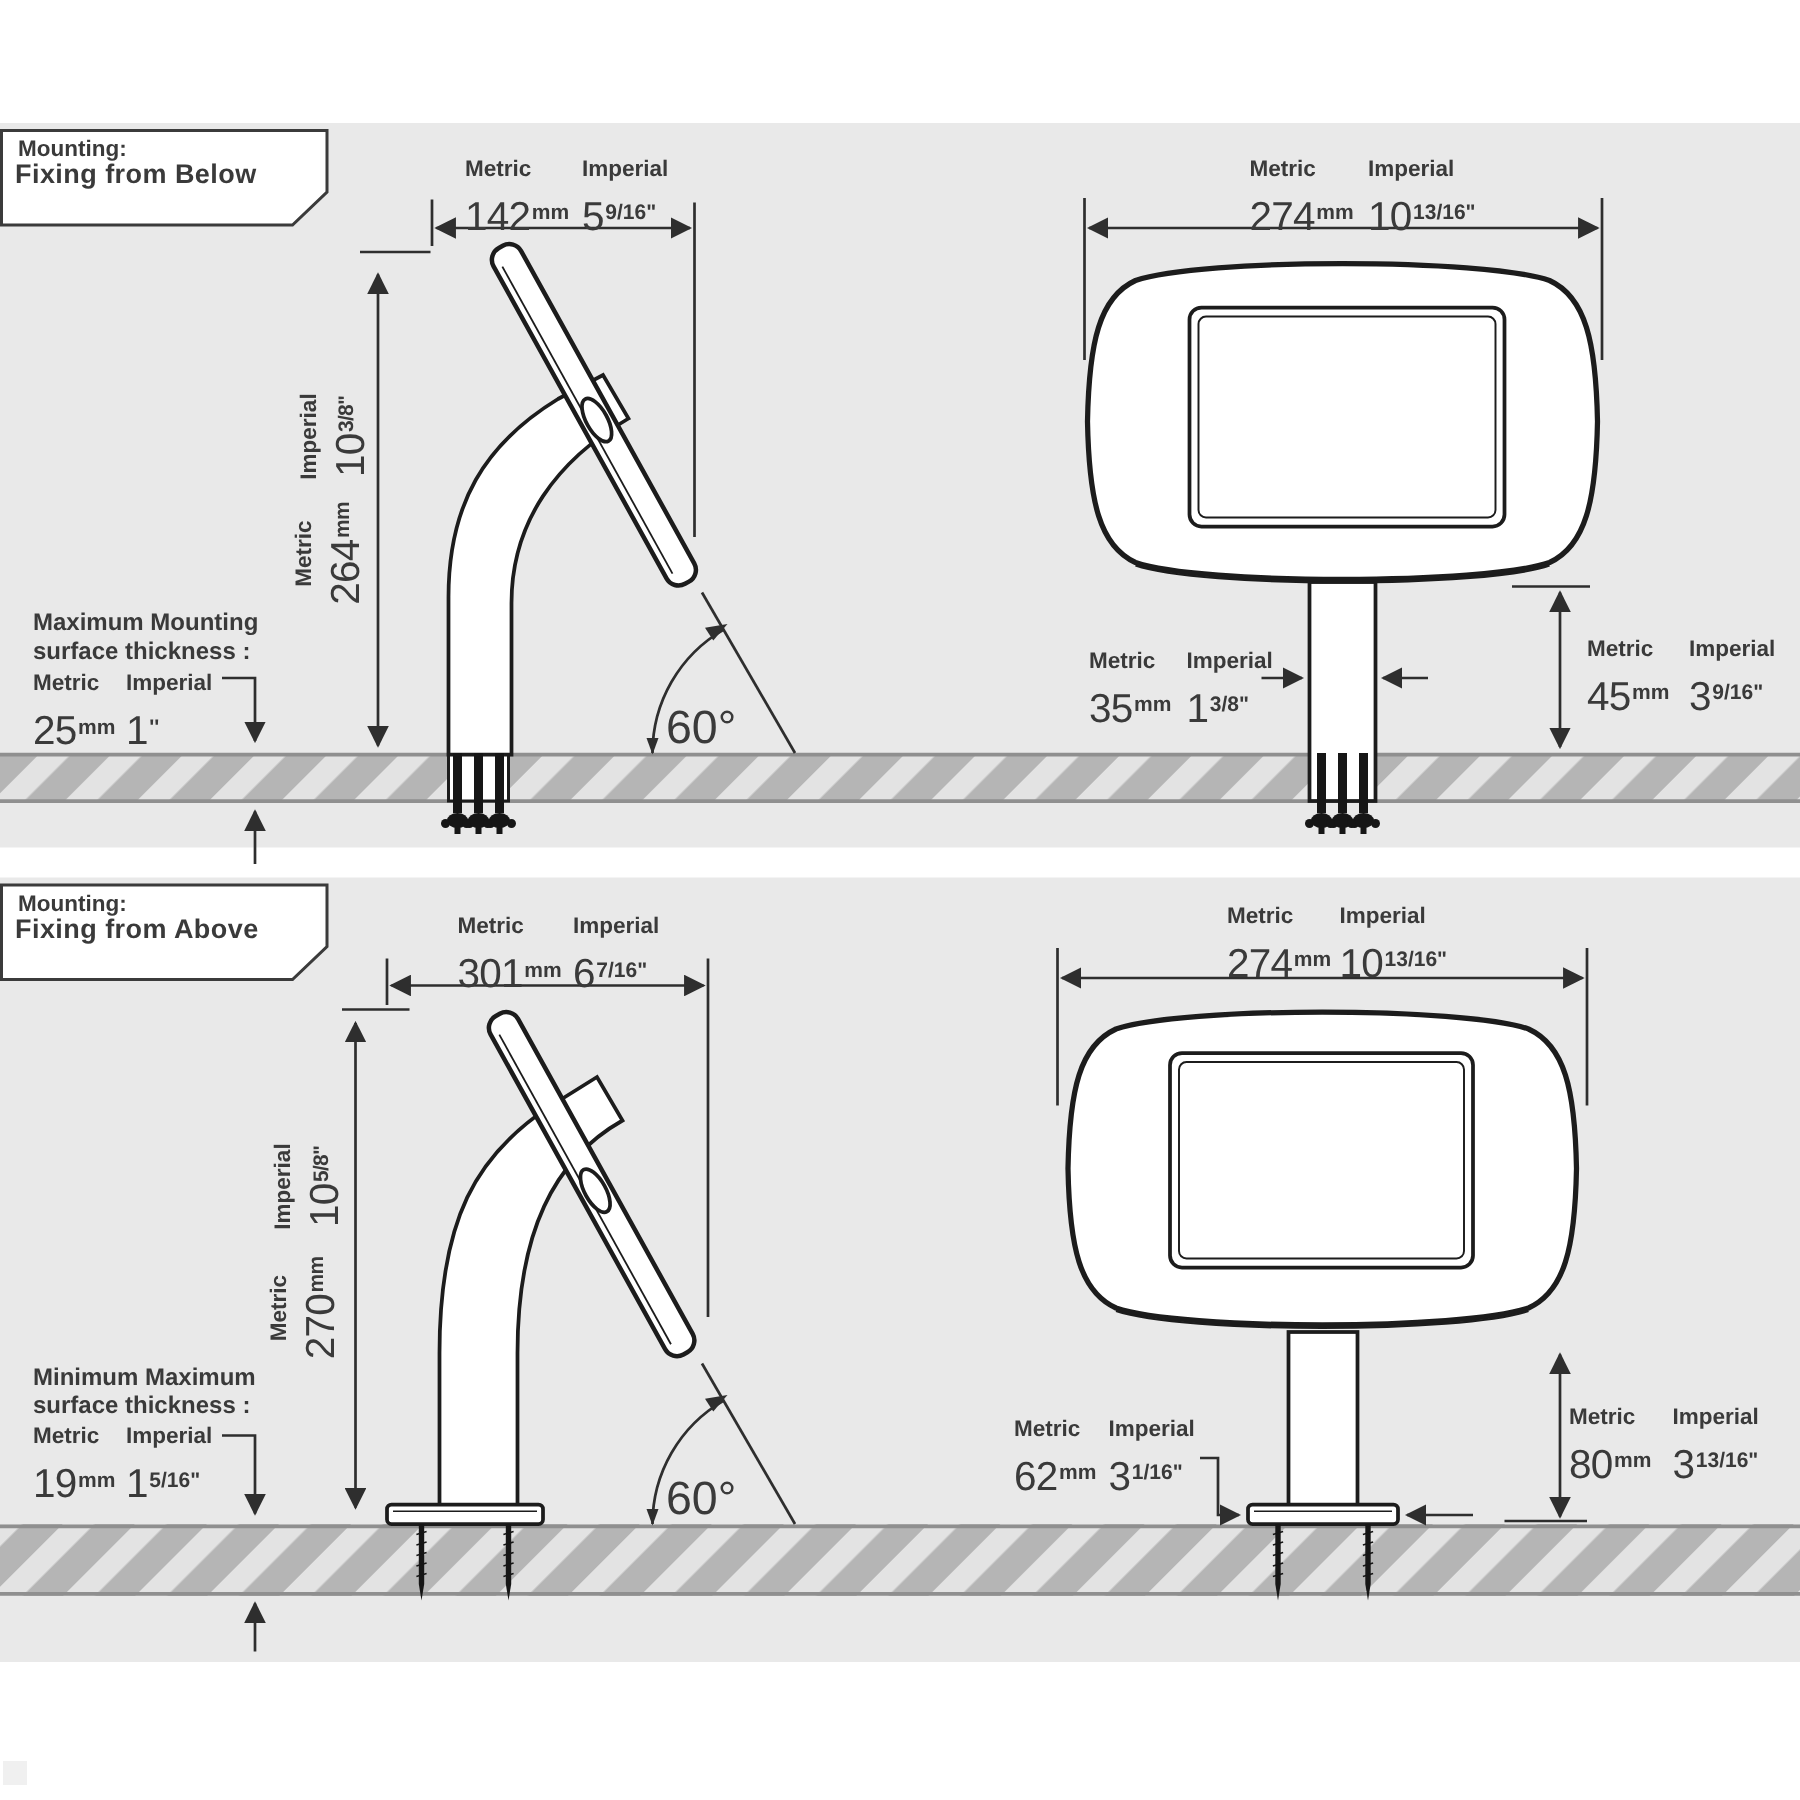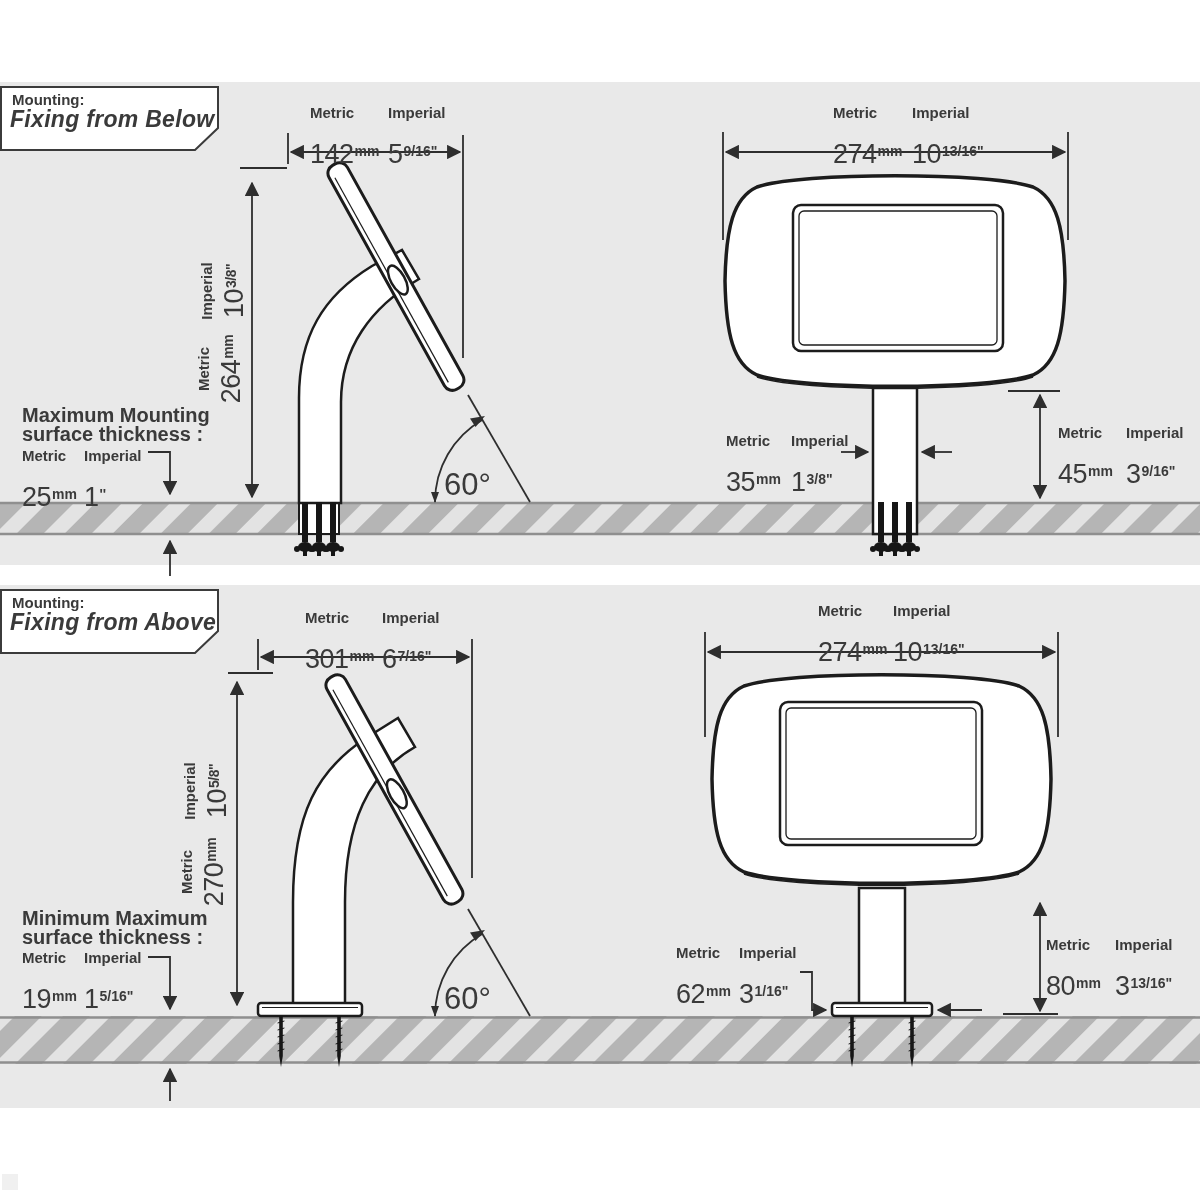--- a/index.html
+++ b/index.html
@@ -4,30 +4,30 @@
 <style>
   html,body{margin:0;padding:0;background:#fff;}
   body{font-family:"Liberation Sans",sans-serif;color:#3a3a3a;}
   #stage{position:relative;width:1200px;height:1200px;background:#fff;overflow:hidden;}
   .panel{position:absolute;left:0;width:1200px;background:#e9e9e9;}
   #panel1{top:82px;height:483px;}
   #panel2{top:585px;height:523px;}
   #art{position:absolute;left:0;top:0;pointer-events:none;}
   .txt{position:absolute;white-space:nowrap;text-align:right;}
   .t-label{font-size:15px;font-weight:700;}
-  .t-title{font-size:23px;font-weight:700;letter-spacing:.3px;font-style:italic;}
+  .t-title{font-size:18px;font-weight:700;letter-spacing:.3px;}
   .dimcol{position:absolute;text-align:left;white-space:nowrap;}
   .dimcol .h{font-size:15px;font-weight:700;line-height:16px;}
-  .dimcol .v{font-size:27px;font-weight:400;letter-spacing:-.5px;line-height:28px;margin-top:16px;}
+  .dimcol .v{font-size:27px;font-weight:400;letter-spacing:-.5px;line-height:28px;margin-top:6px;}
   .dimcol .v sup{font-size:14px;font-weight:700;vertical-align:7px;letter-spacing:0;margin-left:1px;}
   .rotlabel{position:absolute;text-align:center;transform:translate(-50%,-50%) rotate(-90deg);white-space:nowrap;}
   .rotlabel .h{font-size:15px;font-weight:700;line-height:16px;}
   .rotlabel .v{font-size:27px;font-weight:400;letter-spacing:-.5px;line-height:28px;margin-top:2px;}
   .rotlabel .v sup{font-size:14px;font-weight:700;vertical-align:7px;margin-left:1px;}
-  .note{position:absolute;font-size:20px;font-weight:700;line-height:19px;white-space:nowrap;}
+  .note{position:absolute;font-size:16px;font-weight:700;line-height:19px;white-space:nowrap;}
   .angle{position:absolute;font-size:31px;font-weight:400;white-space:nowrap;}
   #wm{position:absolute;left:2px;top:1174px;width:16px;height:16px;background:#f0f0f0;}
 </style>
 </head>
 <body>
 
 <div id="stage">
 
   <div class="panel" id="panel1"></div>
   <div class="panel" id="panel2"></div>

